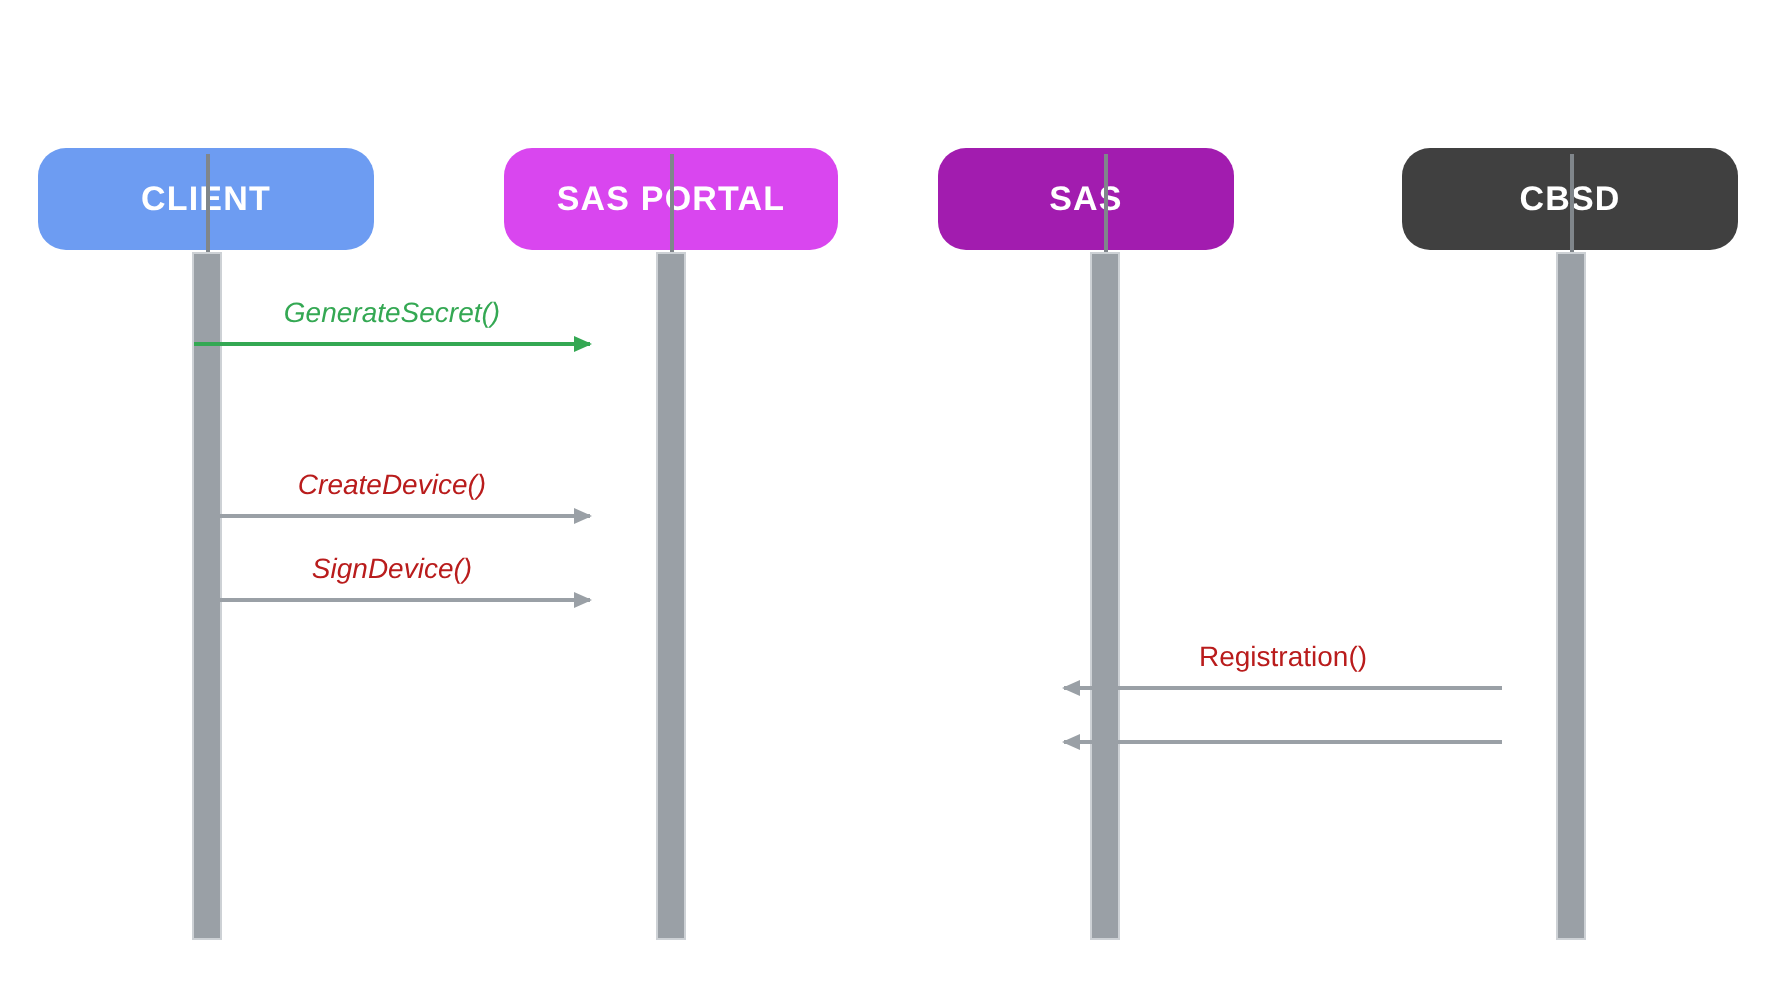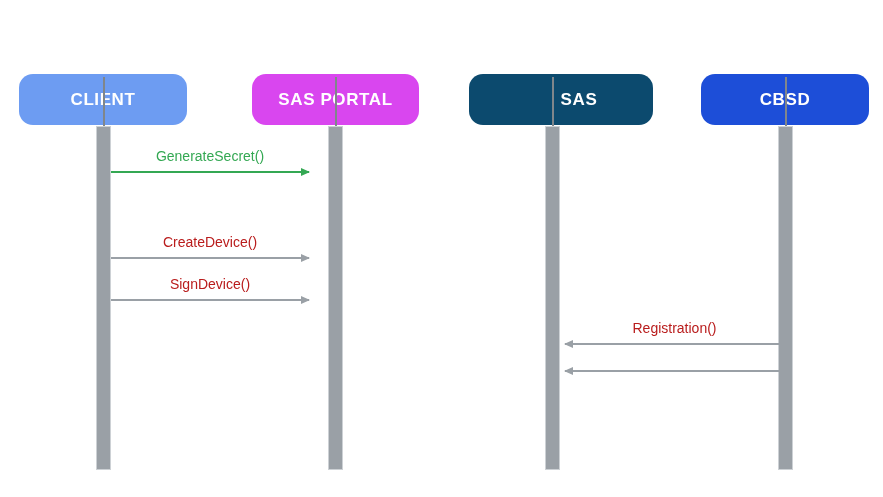--- a/index.html
+++ b/index.html
@@ -26,22 +26,22 @@
     font-weight: bold;
     font-size: 17px;
     letter-spacing: 0.6px;
     display: flex;
     align-items: center;
     justify-content: center;
     margin-top: 48px;
   }
   .box-client     { left: 19px;  width: 168px; background: #6D9CF2; }
   .box-sas-portal { left: 252px; width: 167px; background: #d946ef; }
-  .box-sas        { left: 469px; width: 148px; background: #0c4a6e; padding-left: 36px; }
-  .box-cbsd       { left: 701px; width: 168px; background: #1d4ed8; }
+  .box-sas        { left: 469px; width: 148px; background: #a21caf; }
+  .box-cbsd       { left: 701px; width: 168px; background: #404040; }
 
   
   .stem {
     position: absolute;
     top: 77px;
     height: 49px;
     width: 1.5px;
     background: #80868B;
   }
   .stem-client     { left: 103px; }
@@ -62,22 +62,22 @@
   .bar-client     { left: 96px;  }
   .bar-sas-portal { left: 328px; }
   .bar-sas        { left: 545px; }
   .bar-cbsd       { left: 778px; }
 
   
   .message {
     position: absolute;
     display: block;
   }
-  .msg-left-group  { left: 111px; width: 198px; }
-  .msg-right-group { left: 565px; width: 219px; }
+  .msg-left-group  { left: 97px; width: 198px; font-style: italic; }
+  .msg-right-group { left: 532px; width: 219px; }
   .m1 { top: 148px; }
   .m2 { top: 193px; }
   .m3 { top: 234px; }
   .m4 { top: 276px; }
   .m5 { top: 320px; }
   .m6 { top: 364px; }
 
   .msg-label {
     display: block;
     width: 100%;

